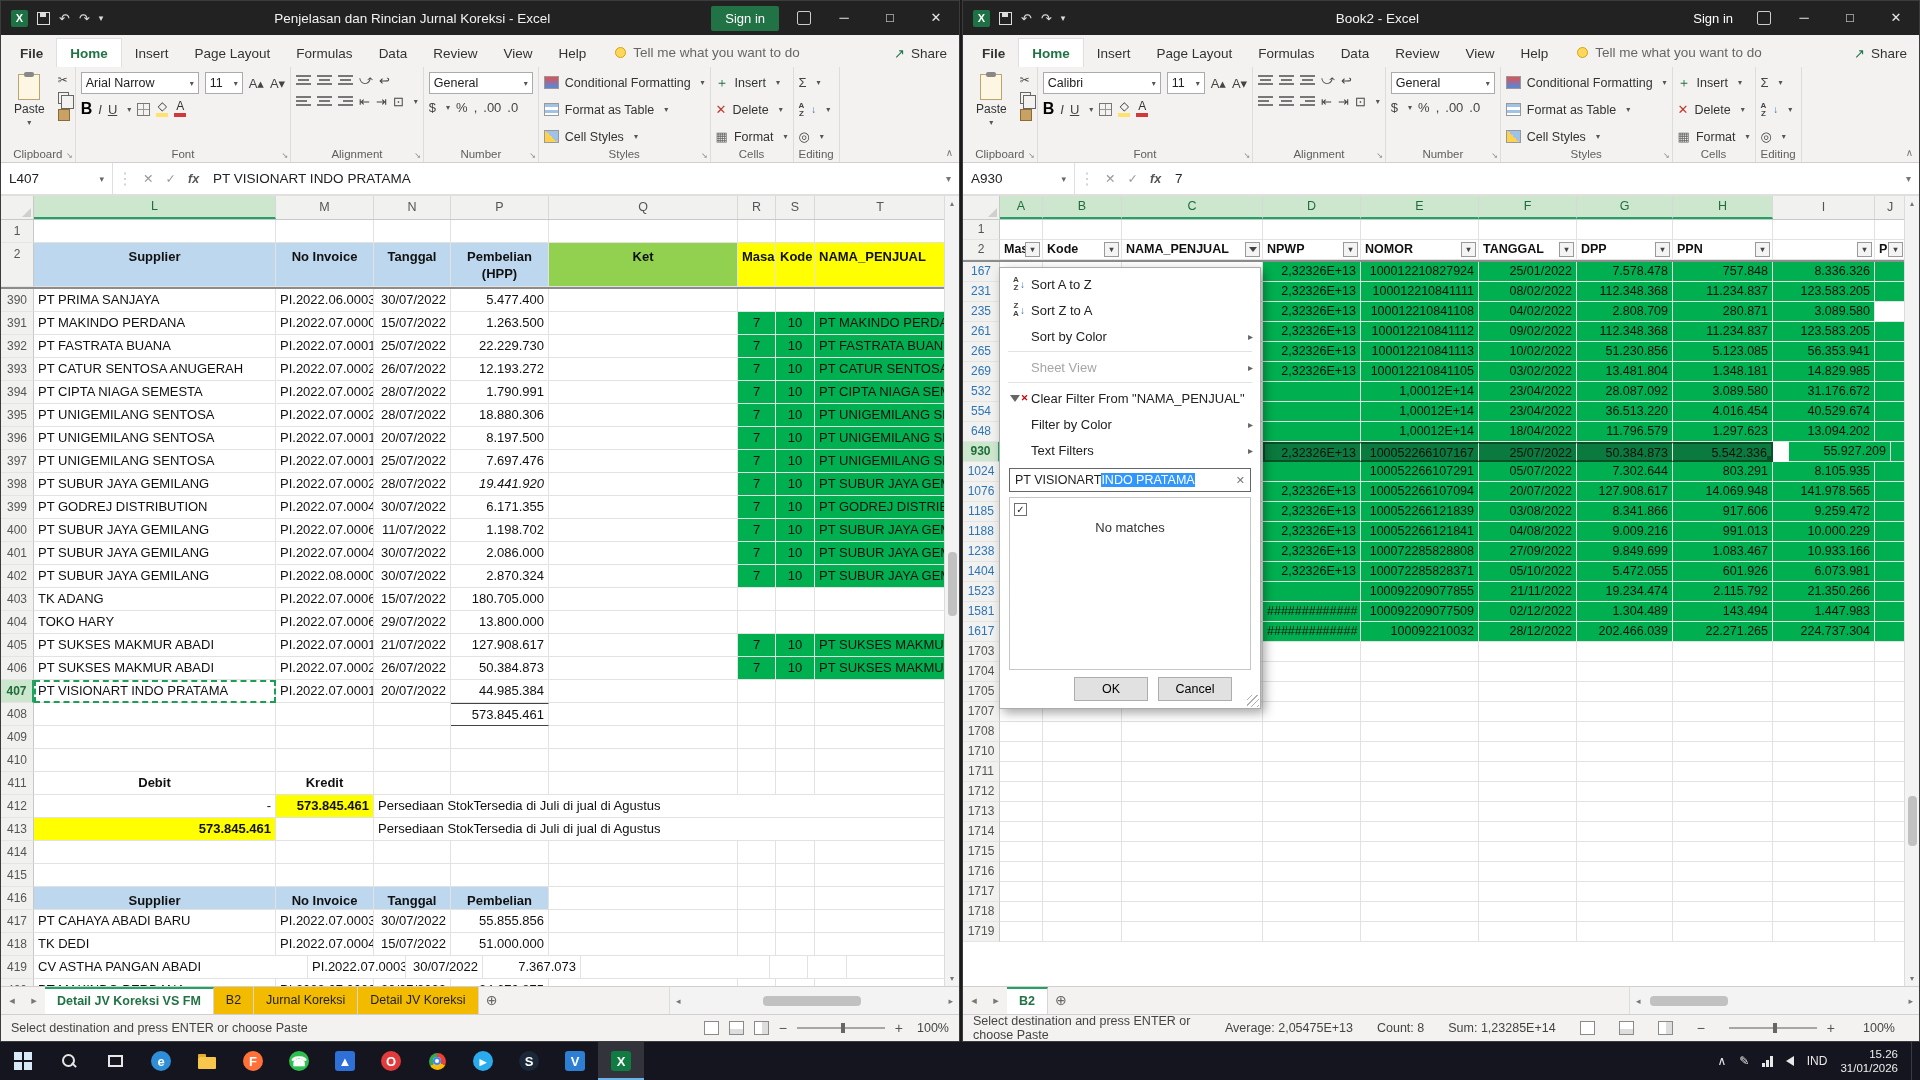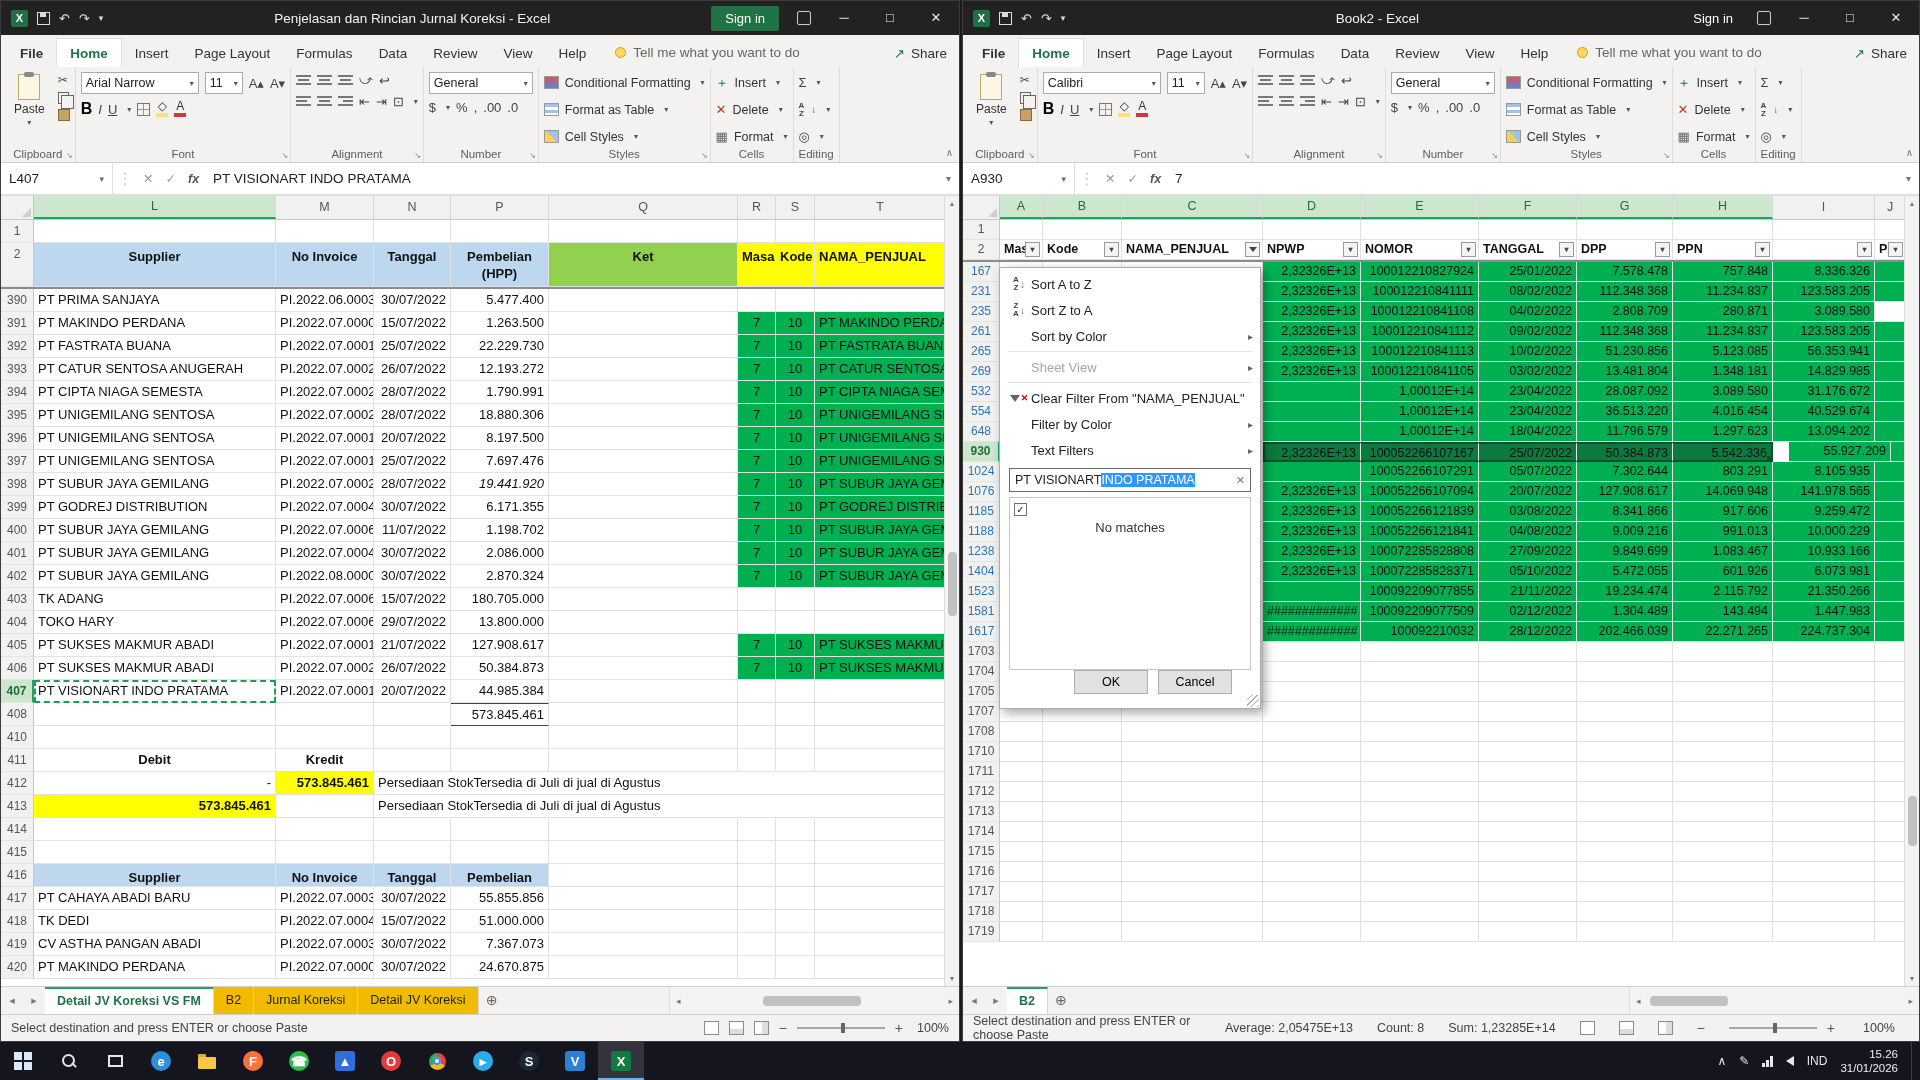--- a/index.html
+++ b/index.html
@@ -149,21 +149,21 @@
   .fun{width:0;height:0;border-left:5px solid transparent;border-right:5px solid transparent;border-top:7px solid #666;display:inline-block}
   .redx{color:#c00;font-size:9px;font-weight:bold;margin-left:1px}
   .fml{flex:1;white-space:nowrap;overflow:hidden}
   .fmarrow{color:#666;font-size:10px;padding-left:6px}
   .fm-search{margin:4px 9px 2px;border:1px solid #666;height:24px;display:flex;align-items:center;padding:0 5px;background:#fff;font-size:12.5px}
   .fs-sel{background:#3297fd;color:#fff}
   .fs-x{margin-left:auto;color:#777;font-size:11px}
   .fm-list{flex:1;margin:3px 9px 0;border:1px solid #c6c6c6;position:relative;background:#fff}
   .fm-check{position:absolute;left:4px;top:5px;width:13px;height:13px;border:1px solid #707070;font-size:10px;line-height:12px;text-align:center;color:#222}
   .fm-nomatch{position:absolute;top:22px;left:0;right:0;text-align:center;color:#333}
-  .fm-btns{height:38px;display:flex;justify-content:flex-end;align-items:flex-start;gap:10px;padding:0 28px 0 0}
+  .fm-btns{height:38px;display:flex;justify-content:flex-end;align-items:center;gap:10px;padding:0 28px 0 0}
   .fm-btn{width:74px;height:24px;border:1px solid #adadad;background:#e1e1e1;font-size:12.5px;font-family:"Liberation Sans",sans-serif}
   .fm-grip{position:absolute;right:1px;bottom:1px;width:12px;height:12px;background:repeating-linear-gradient(135deg,transparent 0 3px,#b0b0b0 3px 4px)}
   
   #taskbar{position:absolute;left:0;right:0;bottom:0;height:38px;background:#15151f;display:flex;align-items:stretch;color:#eee}
   .tb-left{display:flex;align-items:stretch}
   .tbi{width:46px;display:flex;align-items:center;justify-content:center}
   .tbi.act{background:rgba(255,255,255,.13);box-shadow:inset 0 -2px 0 #6cb2e8}
   .tbg{width:20px;height:20px;display:flex;align-items:center;justify-content:center;font-size:13px;font-weight:bold;border-radius:3px}
   .tbg.circ{border-radius:50%}
   .sh-start{display:grid;grid-template-columns:8px 8px;grid-template-rows:8px 8px;gap:2px}
@@ -659,20 +659,31 @@
           <div class="gc" style="width: 242px;"></div>
           <div class="gc" style="width: 98px;"></div>
           <div class="gc" style="width: 77px;"></div>
           <div class="gc num sumc" style="width: 98px;">573.845.461</div>
           <div class="gc" style="width: 189px;"></div>
           <div class="gc" style="width: 38px;"></div>
           <div class="gc" style="width: 39px;"></div>
           <div class="gc" style="width: 131px;"></div>
         </div>
         <div class="grow">
+          <div class="rn">409</div>
+          <div class="gc" style="width: 242px;"></div>
+          <div class="gc" style="width: 98px;"></div>
+          <div class="gc num" style="width: 77px;"></div>
+          <div class="gc num" style="width: 98px;"></div>
+          <div class="gc" style="width: 189px;"></div>
+          <div class="gc" style="width: 38px;"></div>
+          <div class="gc" style="width: 39px;"></div>
+          <div class="gc" style="width: 131px;"></div>
+        </div>
+        <div class="grow">
           <div class="rn">410</div>
           <div class="gc" style="width: 242px;"></div>
           <div class="gc" style="width: 98px;"></div>
           <div class="gc num" style="width: 77px;"></div>
           <div class="gc num" style="width: 98px;"></div>
           <div class="gc" style="width: 189px;"></div>
           <div class="gc" style="width: 38px;"></div>
           <div class="gc" style="width: 39px;"></div>
           <div class="gc" style="width: 131px;"></div>
         </div>
@@ -749,21 +760,21 @@
           <div class="gc" style="width: 98px;">PI.2022.07.00049</div>
           <div class="gc num" style="width: 77px;">15/07/2022</div>
           <div class="gc num" style="width: 98px;">51.000.000</div>
           <div class="gc" style="width: 189px;"></div>
           <div class="gc" style="width: 38px;"></div>
           <div class="gc" style="width: 39px;"></div>
           <div class="gc" style="width: 131px;"></div>
         </div>
         <div class="grow">
           <div class="rn">419</div>
-          <div class="gc" style="width: 242px;">CV ASTHA PANGAN ABADI</div>
+          <div class="gc" style="width: 274px;">CV ASTHA PANGAN ABADI</div>
           <div class="gc" style="width: 98px;">PI.2022.07.00037</div>
           <div class="gc num" style="width: 77px;">30/07/2022</div>
           <div class="gc num" style="width: 98px;">7.367.073</div>
           <div class="gc" style="width: 189px;"></div>
           <div class="gc" style="width: 38px;"></div>
           <div class="gc" style="width: 39px;"></div>
           <div class="gc" style="width: 131px;"></div>
         </div>
         <div class="grow">
           <div class="rn">420</div>

